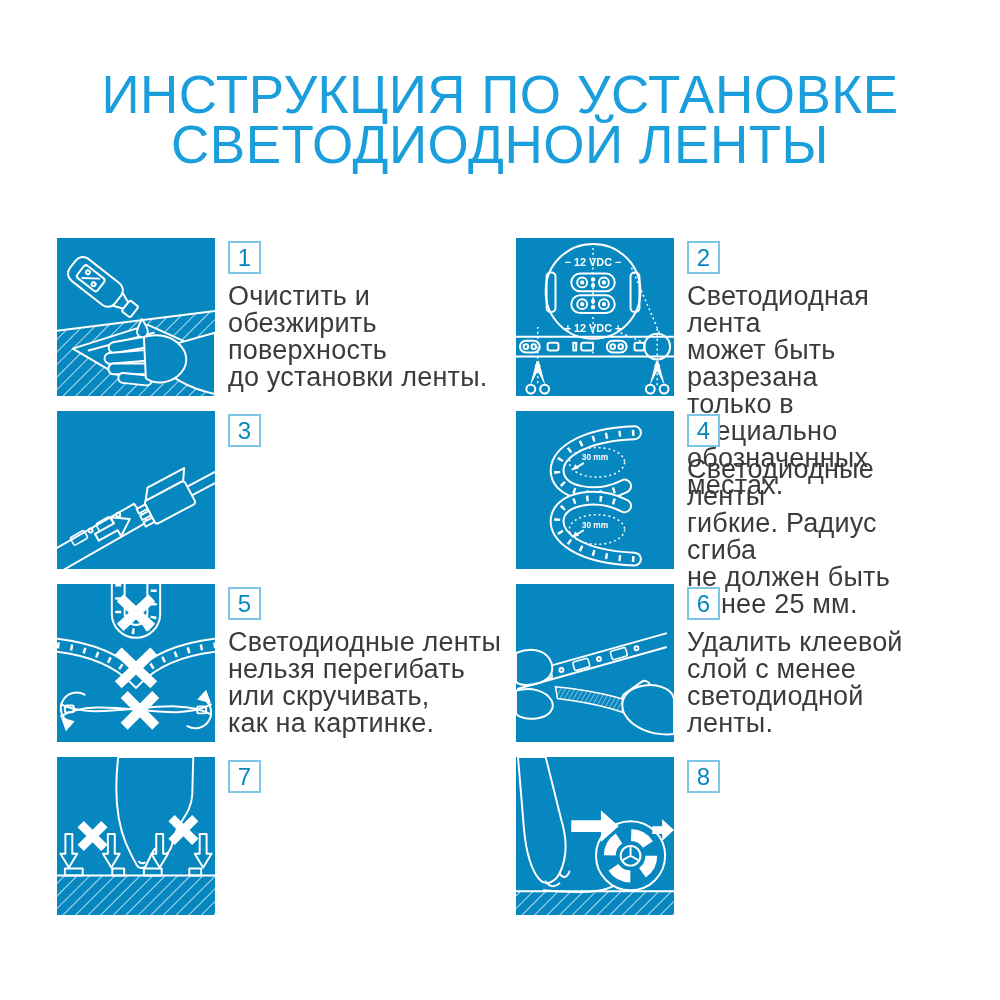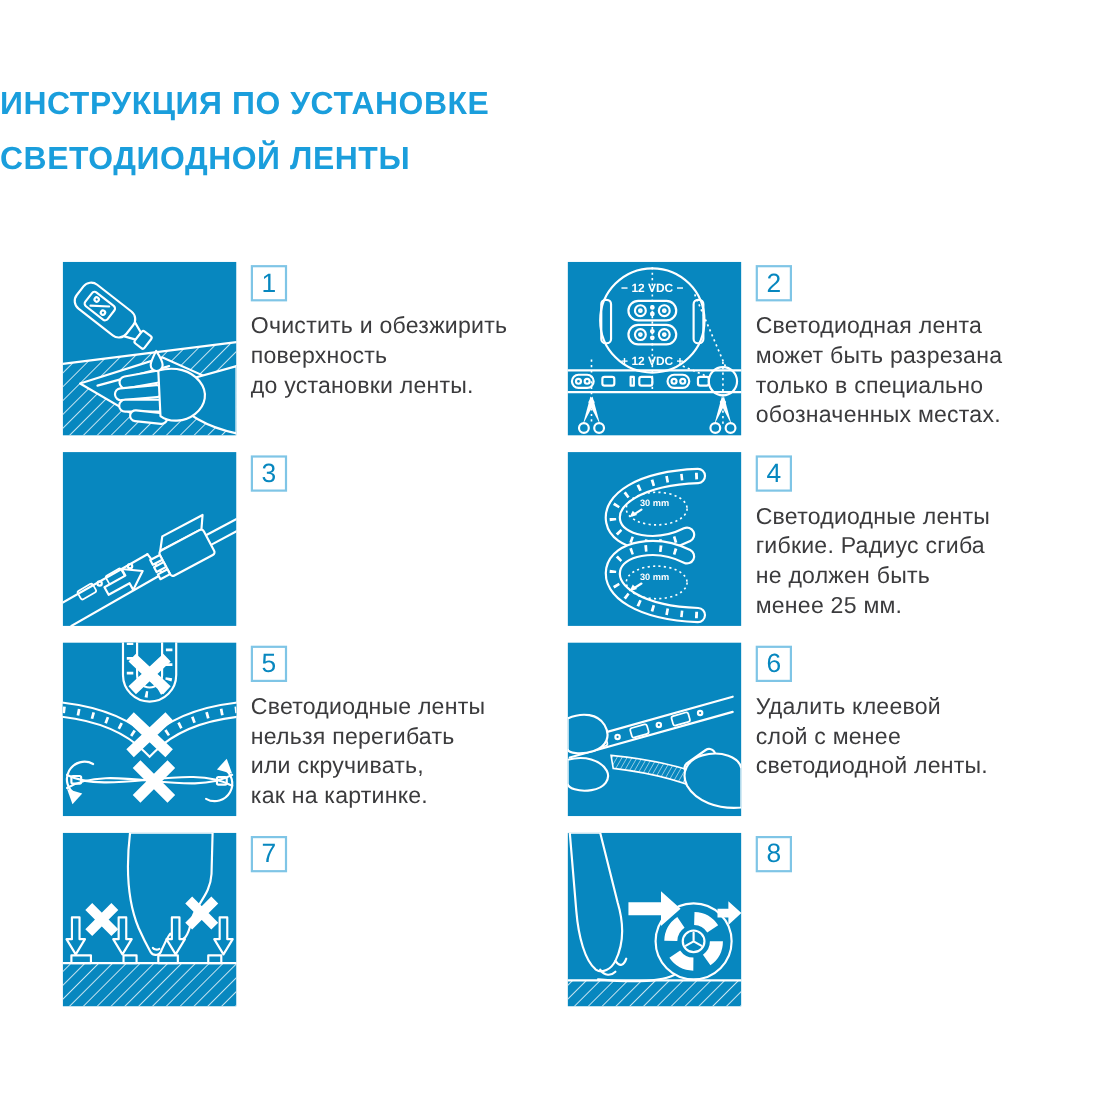--- a/index.html
+++ b/index.html
@@ -1,41 +1,41 @@
 <!DOCTYPE html>
 <html style="--accent: #1A9EDC; --panel: #0787BF; --badge-border: #7FC5E6; --text: #3B3B3D;"><head>
 <meta charset="utf-8">
 <style>
   html,body { margin:0; padding:0; background:#fff; }
   .page {
     position:relative; width:1000px; height:1000px; background:#fff;
     font-family:"Liberation Sans", sans-serif; overflow:hidden;
   }
   .title {
-    padding-top:70px; text-align:left; font-weight:bold;
-    font-size:29px; line-height:50px; letter-spacing:0.5px;
+    padding-top:70px; text-align:center; font-weight:normal;
+    font-size:53px; line-height:50px; letter-spacing:0.5px;
     color:var(--accent,#1A9EDC);
   }
   .grid {
     margin:68px 0 0 57px;
     display:grid; grid-template-columns:459px 427px;
     grid-auto-rows:158px; row-gap:15px;
   }
   .step { display:flex; align-items:flex-start; }
   .ill { width:158px; height:158px; flex:0 0 158px; display:block; }
   .bg { fill:var(--panel,#0787BF); }
   .step-body { margin-left:13px; }
   .badge {
     width:29px; height:29px; margin-top:3px;
     border:2px solid var(--badge-border,#7FC5E6);
     background:#fff; color:var(--panel,#0787BF);
     font-size:24px; line-height:29px; text-align:center;
   }
   .step-text {
-    margin-top:9px; font-size:21px; line-height:27px;
+    margin-top:9px; font-size:27px; line-height:27px;
     color:var(--text,#3B3B3D); white-space:pre-line; letter-spacing:0.2px;
   }
   
   .ln { stroke:#fff; fill:none; stroke-width:2; stroke-linecap:round; stroke-linejoin:round; }
   .fl { stroke:#fff; fill:var(--panel,#0787BF); stroke-width:2; stroke-linecap:round; stroke-linejoin:round; }
   .wh { fill:#fff; stroke:none; }
   .dot { stroke:#fff; fill:none; stroke-width:1.5; stroke-dasharray:2 3; }
   .band-outer { stroke:#fff; fill:none; stroke-width:15; stroke-linecap:round; }
   .band-inner { stroke:var(--panel,#0787BF); fill:none; stroke-width:11; stroke-linecap:round; }
   .band-pads  { stroke:#fff; fill:none; stroke-width:6; stroke-linecap:butt; stroke-dasharray:2.5 11; }

